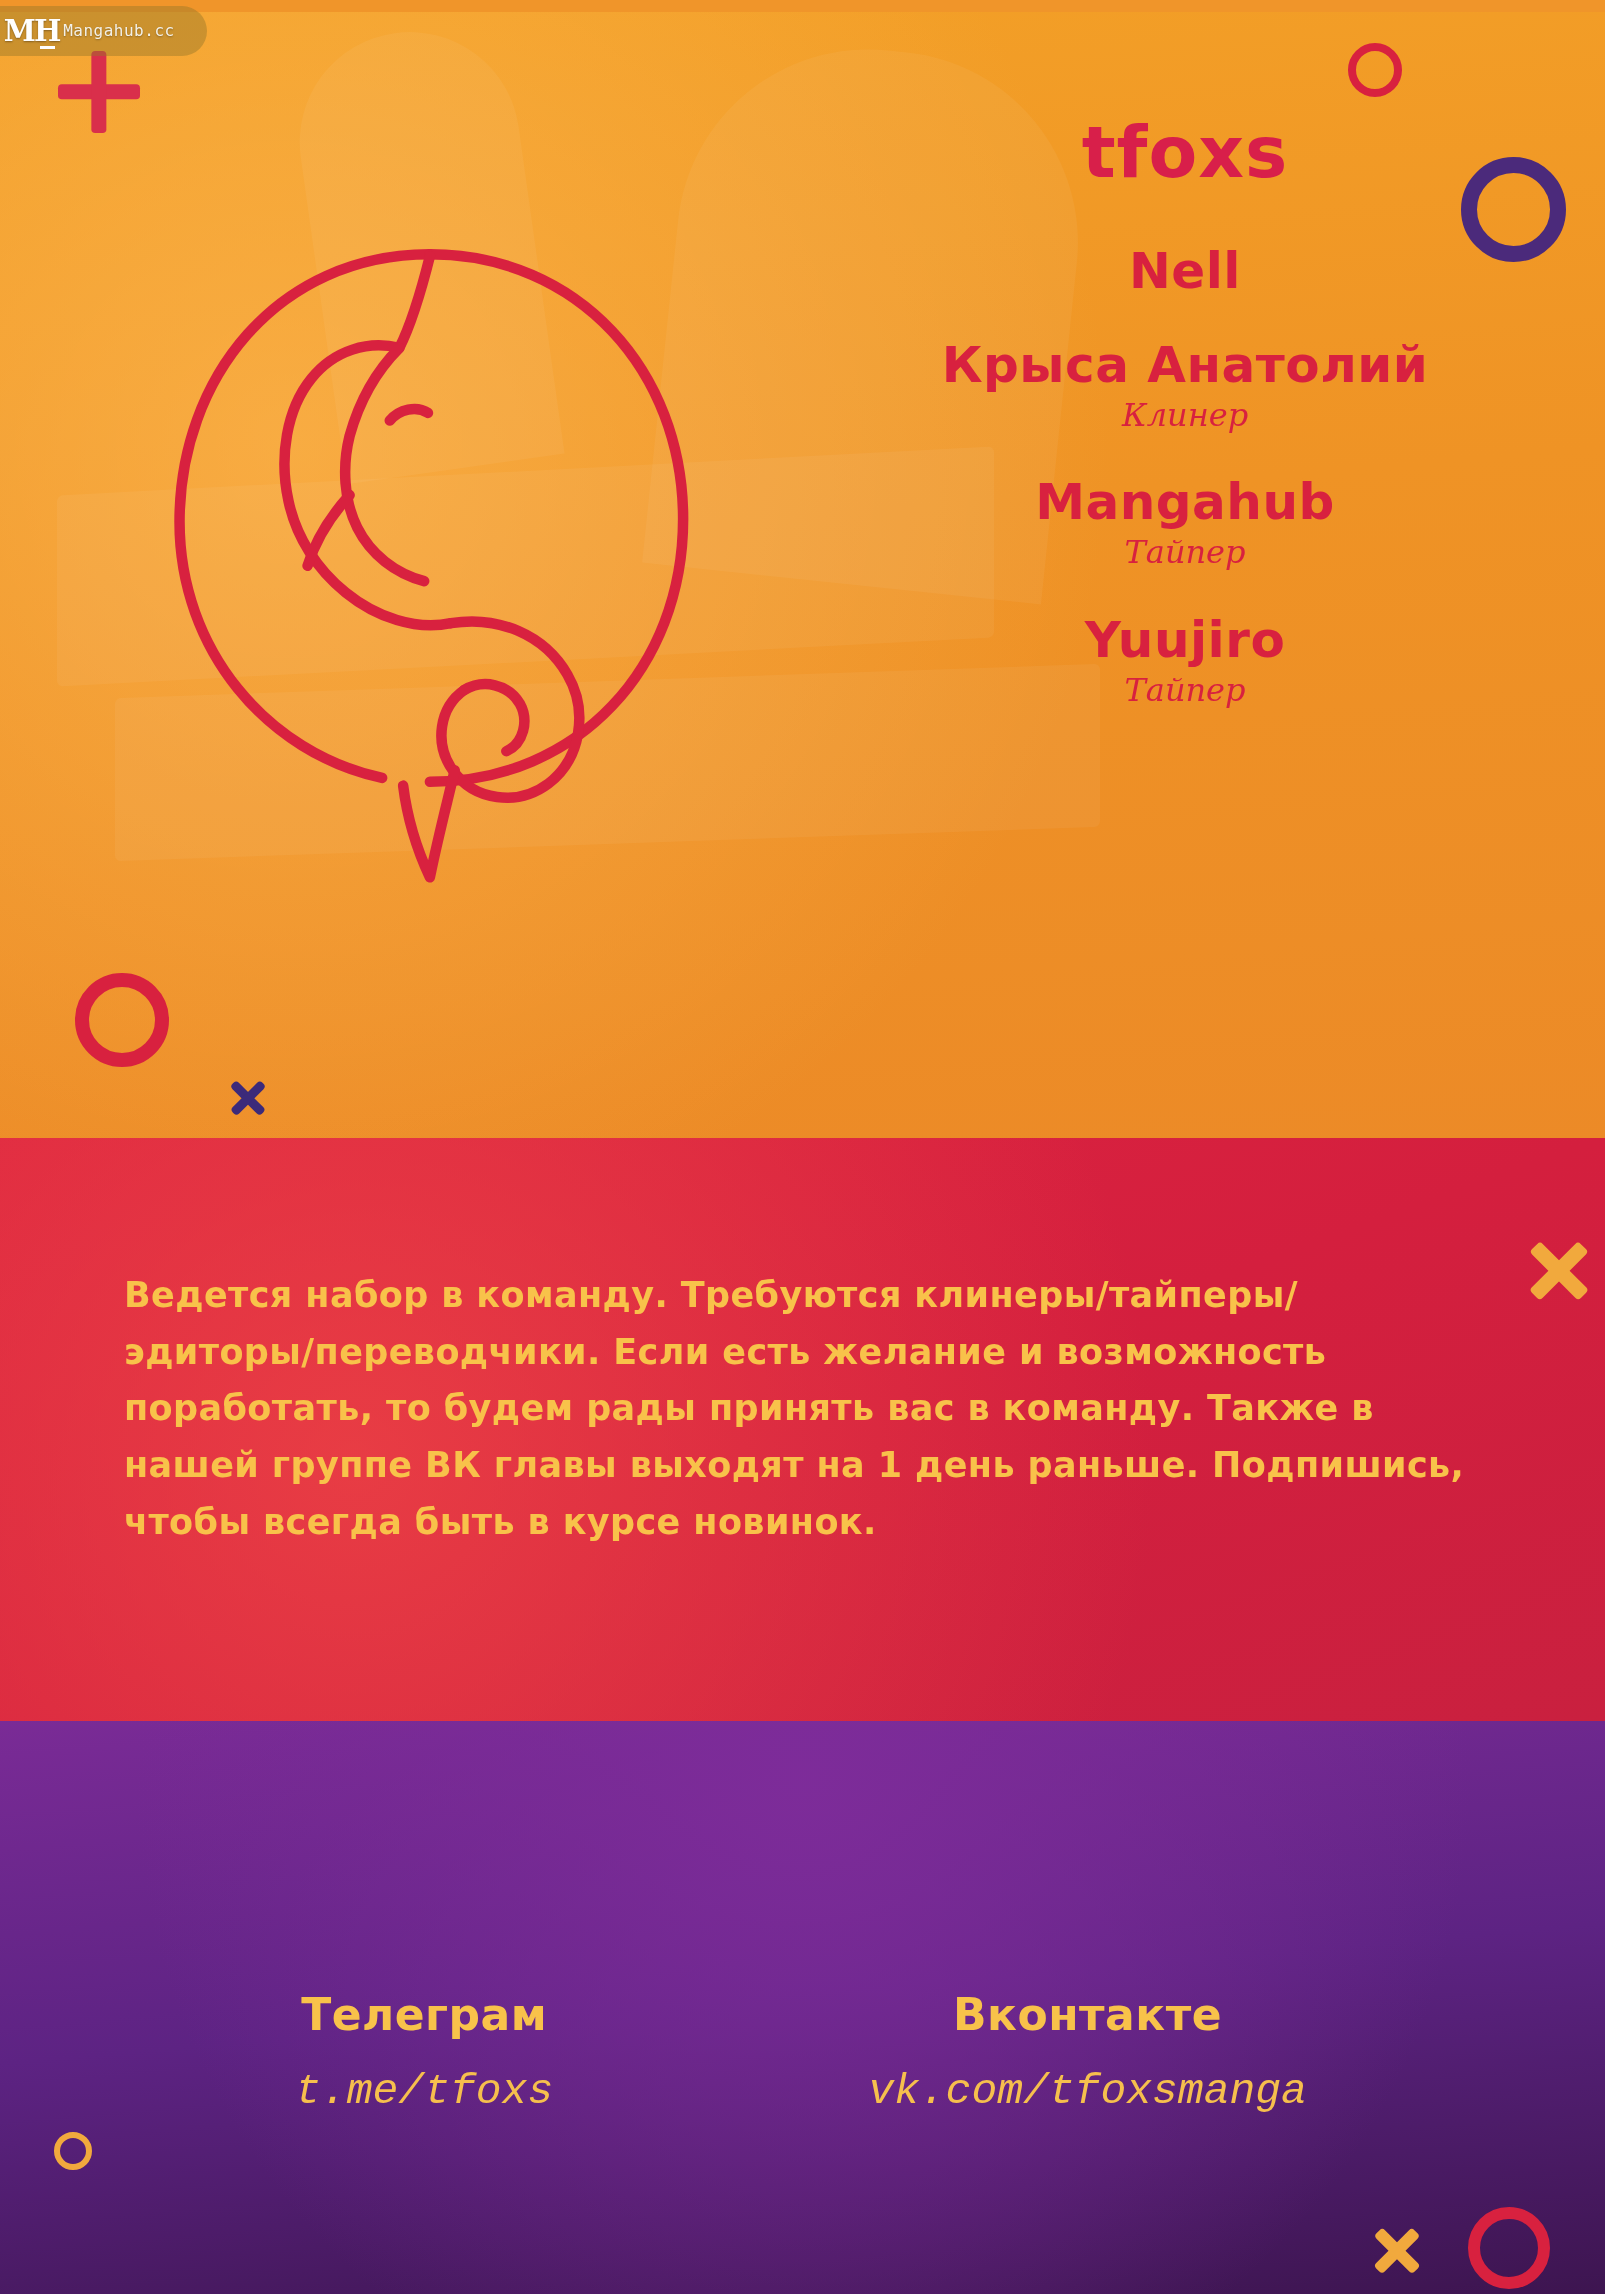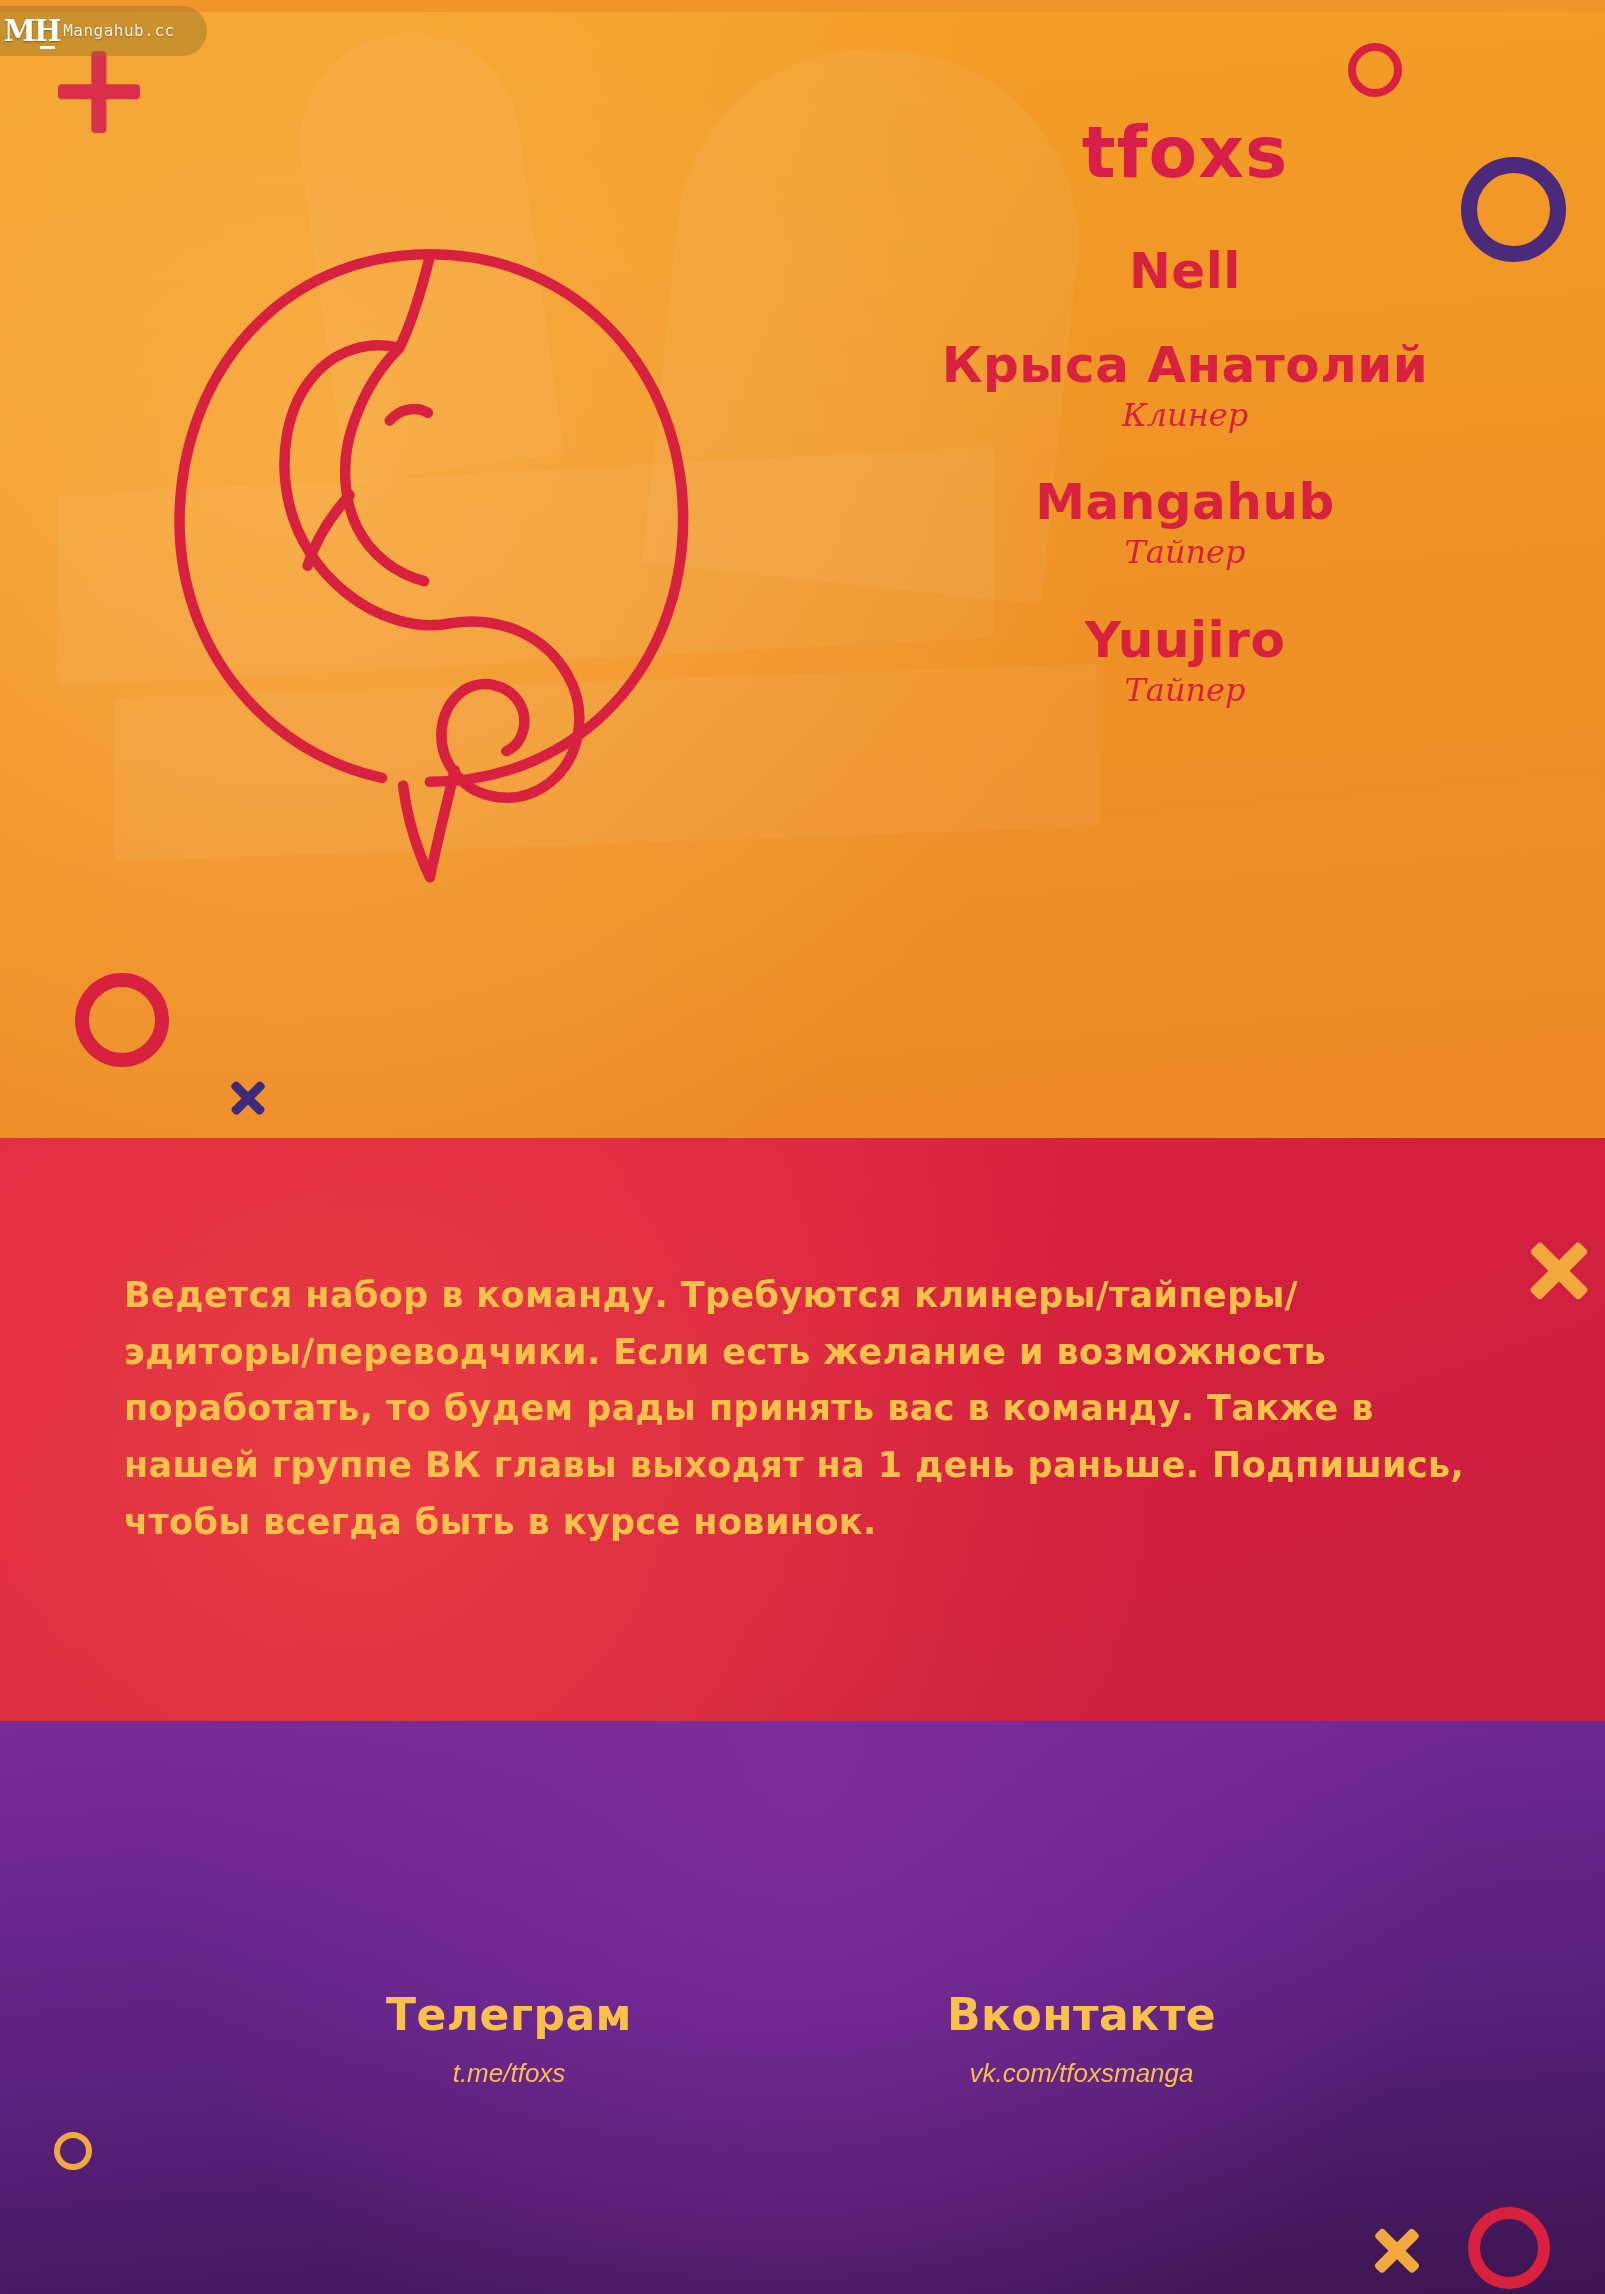--- a/index.html
+++ b/index.html
@@ -192,24 +192,24 @@
   .link-item { text-align: center; }
   .link-title {
     color: #f8c24a;
     font-size: 44px;
     font-weight: 700;
     line-height: 1.2;
     letter-spacing: 0.5px;
   }
   .link-url {
     color: #f6bf4d;
-    font-size: 26px;
-    font-family: Liberation Sans, sans-serif;
+    font-size: 43px;
+    font-family: Liberation Mono, monospace;
     font-style: italic;
-    margin-top: 16px;
+    margin-top: 25px;
   }
 </style>
 </head>
 <body>
 
 <div class="page">
 
   <section class="section-credits">
 
     <div class="tex t1"></div>

